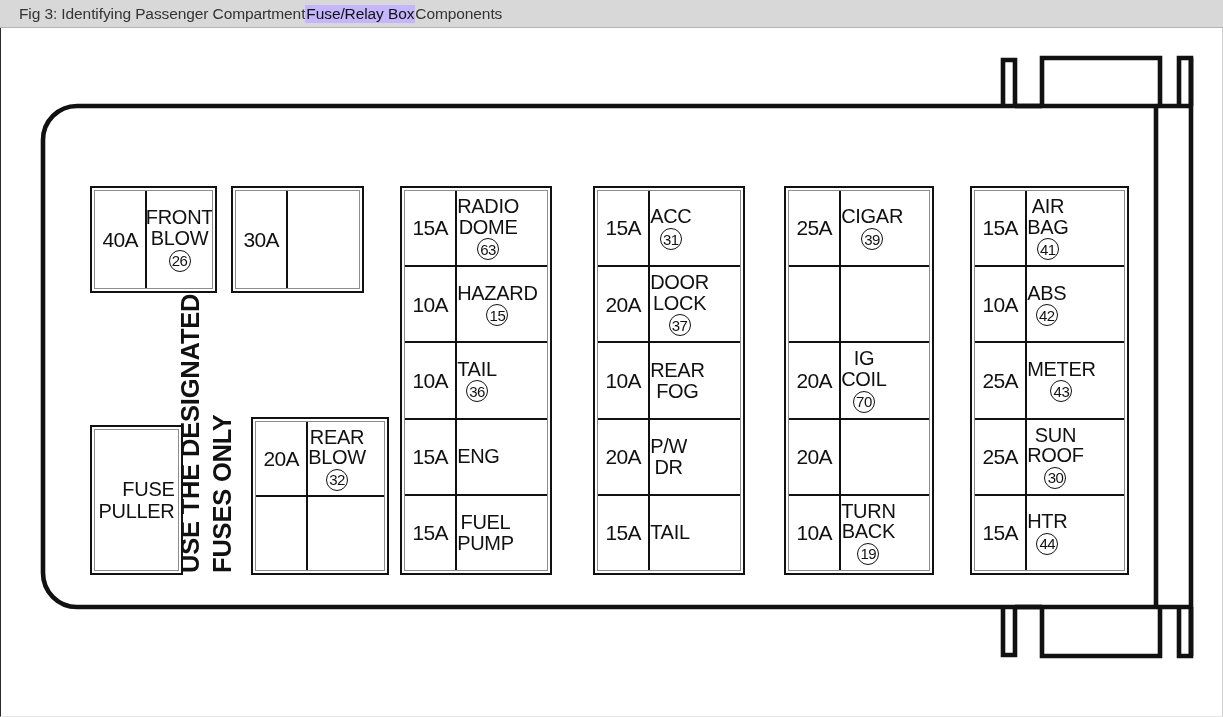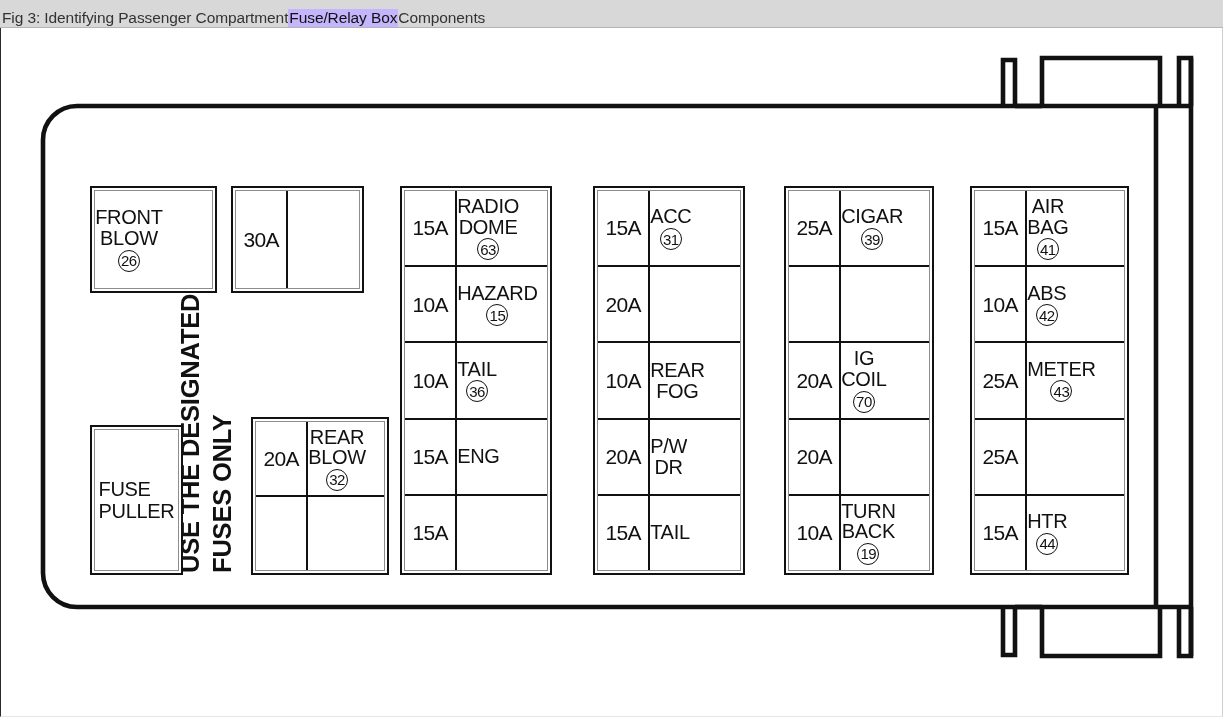--- a/index.html
+++ b/index.html
@@ -18,22 +18,22 @@
   }
 
   
   #header-bar {
     position: absolute;
     left: 0; top: 0;
     width: 1223px; height: 28px;
     background: #d8d8d8;
     border-bottom: 1px solid #b4b4b4;
     display: flex;
-    align-items: flex-end;
-    padding-left: 2px;
+    align-items: center;
+    padding-left: 19px;
     font-size: 15.5px;
     color: #333333;
     white-space: nowrap;
     letter-spacing: -0.1px;
   }
   #header-bar .seg { display: inline-block; }
   #header-bar .hl {
     background: #c4b5fd;
     color: #111111;
     padding: 0 1px;
@@ -124,21 +124,21 @@
     left: 89px; top: 397px;
     width: 93px; height: 150px;
     border: 2.6px solid #111111;
     background: #ffffff;
     padding: 2.2px;
   }
   #fuse-puller .inner {
     width: 100%; height: 100%;
     border: 1.1px solid #8d8d8d;
     display: flex; align-items: center; justify-content: center;
-    text-align: left;
+    text-align: right;
     font-size: 20px;
     line-height: 1.1;
     color: #111111;
     letter-spacing: -0.3px;
   }
 
   
   #warning-text {
     position: absolute;
     left: 178px; top: 285px;
@@ -191,20 +191,21 @@
         <path d="M 1178 579 L 1178 628 L 1190 628 L 1190 579" fill="none" stroke="#111111" stroke-width="4.6" stroke-linejoin="miter"></path>
         <line x1="1155" y1="579" x2="1190" y2="579" stroke="#111111" stroke-width="4.6"></line>
         <line x1="1014" y1="579" x2="1041" y2="579" stroke="#111111" stroke-width="4.6"></line>
 
         <line x1="1190" y1="30" x2="1190" y2="628" stroke="#111111" stroke-width="4.6"></line>
       </svg>
 
       <div class="block" style="left:89px; top:158px; width:127px; height:107px;">
         <div class="block-inner">
           <div class="frow">
+            <div class="amp-cell amp-w-std">40A</div>
             <div class="lbl-cell">
               <span class="lbl-text">
                 <span class="ln">FRONT</span>
                 <span class="ln">BLOW</span>
               </span>
               <span class="circnum">26</span>
             </div>
           </div>
         </div>
       </div>
@@ -283,37 +284,50 @@
             <div class="frow">
               <div class="amp-cell amp-w-std">15A</div>
               <div class="lbl-cell">
                 <span class="lbl-text">
                   <span class="ln">ENG</span>
                 </span>
               </div>
             </div>
             <div class="frow">
               <div class="amp-cell amp-w-std">15A</div>
+              <div class="lbl-cell">
+                <span class="lbl-text">
+                  <span class="ln">FUEL</span>
+                  <span class="ln">PUMP</span>
+                </span>
+              </div>
             </div>
           </div>
       </div>
 
       <div class="block" style="left:592px; top:158px; width:152px; height:389px;">
         <div class="block-inner" id="col4-inner">
             <div class="frow">
               <div class="amp-cell amp-w-std">15A</div>
               <div class="lbl-cell">
                 <span class="lbl-text">
                   <span class="ln">ACC</span>
                 </span>
                 <span class="circnum">31</span>
               </div>
             </div>
             <div class="frow">
               <div class="amp-cell amp-w-std">20A</div>
+              <div class="lbl-cell">
+                <span class="lbl-text">
+                  <span class="ln">DOOR</span>
+                  <span class="ln">LOCK</span>
+                </span>
+                <span class="circnum">37</span>
+              </div>
             </div>
             <div class="frow">
               <div class="amp-cell amp-w-std">10A</div>
               <div class="lbl-cell">
                 <span class="lbl-text">
                   <span class="ln">REAR</span>
                   <span class="ln">FOG</span>
                 </span>
               </div>
             </div>
@@ -403,20 +417,27 @@
               <div class="amp-cell amp-w-std">25A</div>
               <div class="lbl-cell">
                 <span class="lbl-text">
                   <span class="ln">METER</span>
                 </span>
                 <span class="circnum">43</span>
               </div>
             </div>
             <div class="frow">
               <div class="amp-cell amp-w-std">25A</div>
+              <div class="lbl-cell">
+                <span class="lbl-text">
+                  <span class="ln">SUN</span>
+                  <span class="ln">ROOF</span>
+                </span>
+                <span class="circnum">30</span>
+              </div>
             </div>
             <div class="frow">
               <div class="amp-cell amp-w-std">15A</div>
               <div class="lbl-cell">
                 <span class="lbl-text">
                   <span class="ln">HTR</span>
                 </span>
                 <span class="circnum">44</span>
               </div>
             </div>

